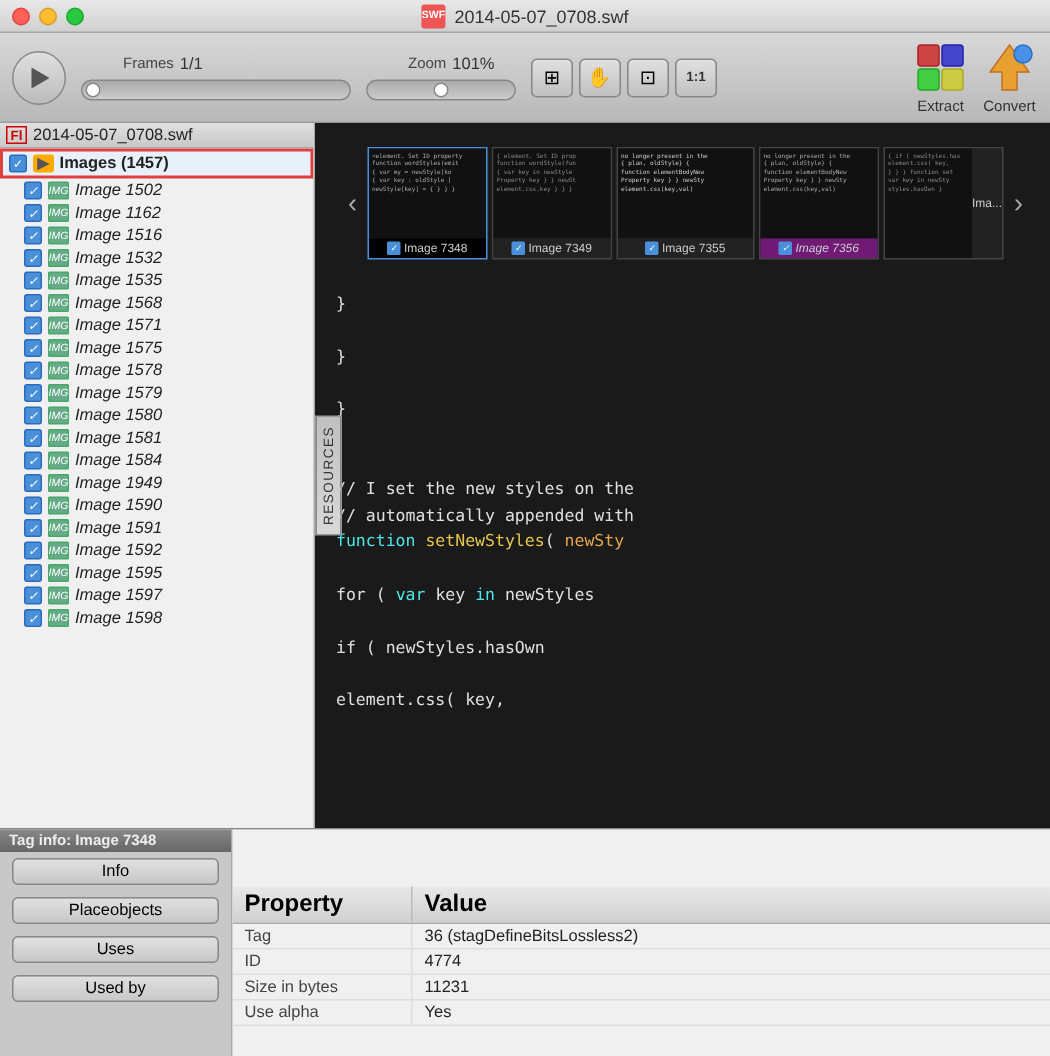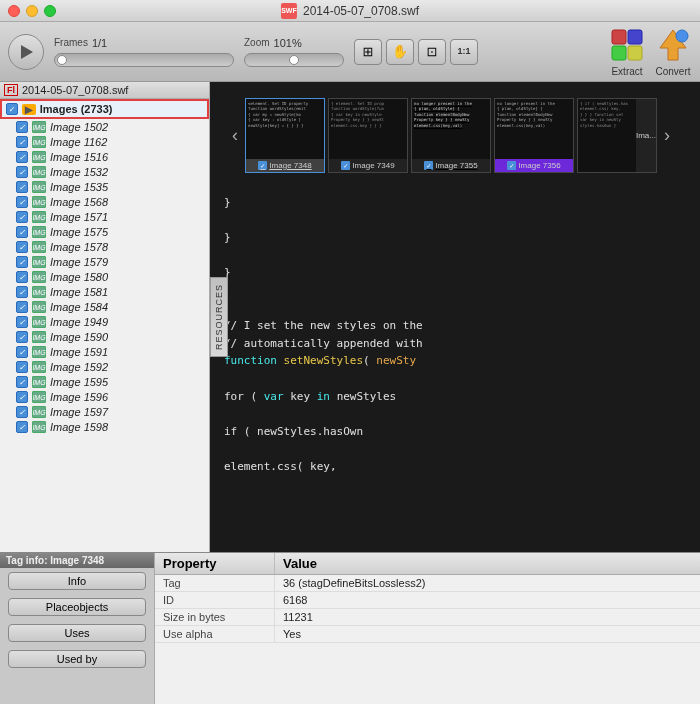--- a/index.html
+++ b/index.html
@@ -40,21 +40,21 @@
     .play-btn {
       width: 36px; height: 36px; border-radius: 50%;
       background: linear-gradient(to bottom, #e0e0e0, #bbb);
       border: 1px solid #888; cursor: pointer;
       display: flex; align-items: center; justify-content: center;
     }
     .play-triangle { width: 0; height: 0; border-top: 7px solid transparent; border-bottom: 7px solid transparent; border-left: 12px solid #555; margin-left: 2px; }
 
     .toolbar-section { display: flex; flex-direction: column; gap: 4px; }
     .toolbar-label { font-size: 10px; color: #444; }
-    .toolbar-row { display: flex; align-items: center; gap: 4px; }
+    .toolbar-row { display: flex; align-items: center; gap: 4px; margin-left: 28px; }
     .frames-slider {
       width: 180px; height: 14px; background: linear-gradient(to bottom, #aaa, #ccc);
       border-radius: 7px; border: 1px solid #888; position: relative;
     }
     .frames-thumb { position: absolute; left: 2px; top: 50%; transform: translateY(-50%); width: 10px; height: 10px; border-radius: 50%; background: white; border: 1px solid #888; }
     .frames-count { font-size: 11px; color: #333; }
     .zoom-slider { width: 100px; height: 14px; background: linear-gradient(to bottom, #aaa, #ccc); border-radius: 7px; border: 1px solid #888; position: relative; }
     .zoom-thumb { position: absolute; left: 50%; top: 50%; transform: translate(-50%, -50%); width: 10px; height: 10px; border-radius: 50%; background: white; border: 1px solid #888; }
     .zoom-val { font-size: 11px; color: #333; }
 
@@ -123,21 +123,21 @@
     .tag-info-btn {
       margin: 4px 8px; padding: 2px 6px; font-size: 11px;
       background: linear-gradient(to bottom, #e0e0e0, #c8c8c8);
       border: 1px solid #888; border-radius: 4px; cursor: pointer;
       text-align: center;
     }
 
     .properties-panel { flex: 1; background: #f0f0f0; overflow: hidden; }
     .prop-header {
       display: flex; background: linear-gradient(to bottom, #e8e8e8, #d0d0d0);
-      border-bottom: 1px solid #aaa; font-size: 13px; font-weight: bold;
+      border-bottom: 1px solid #aaa; font-size: 16px; font-weight: bold; margin-top: 38px;
     }
     .prop-col { padding: 3px 8px; }
     .prop-col-prop { width: 120px; border-right: 1px solid #bbb; }
     .prop-row { display: flex; border-bottom: 1px solid #ddd; font-size: 11px; }
     .prop-cell { padding: 2px 8px; color: #222; }
     .prop-cell-key { width: 120px; border-right: 1px solid #ddd; color: #444; }
 
     
     .statusbar {
       height: 22px; background: linear-gradient(to bottom, #c8c8c8, #b0b0b0);
@@ -234,21 +234,21 @@
   <div class="sidebar">
 
     <div style="display:flex; align-items:center; gap:4px; padding:2px 4px; background:linear-gradient(to bottom,#e0e0e0,#c8c8c8); border-bottom:1px solid #aaa;">
       <span style="font-size:9px;color:#c00;font-weight:bold;border:1px solid #c00;padding:0 2px;">Fl</span>
       <span style="font-size:11px;color:#222;">2014-05-07_0708.swf</span>
     </div>
 
     <div class="sidebar-parent" style="border:2px solid #e04040; background:#e8f0fa;">
       <div class="checkbox checked"></div>
       <span style="font-size:10px;color:#555;background:#fa0;border-radius:2px;padding:0 3px;font-weight:bold;">▶</span>
-      <span style="font-size:11px;font-weight:bold;color:#222;">Images (2733)</span>
+      <span style="font-size:11px;font-weight:bold;color:#222;">Images (1457)</span>
     </div>
 
     <div id="sidebar-items-container">
         <div class="sidebar-item-row">
     <div class="checkbox checked"></div>
     <div class="img-icon">IMG</div>
     <span class="item-label">Image 1502</span>
   </div>
         <div class="sidebar-item-row">
     <div class="checkbox checked"></div>
@@ -327,25 +327,20 @@
   </div>
         <div class="sidebar-item-row">
     <div class="checkbox checked"></div>
     <div class="img-icon">IMG</div>
     <span class="item-label">Image 1592</span>
   </div>
         <div class="sidebar-item-row">
     <div class="checkbox checked"></div>
     <div class="img-icon">IMG</div>
     <span class="item-label">Image 1595</span>
-  </div>
-        <div class="sidebar-item-row">
-    <div class="checkbox checked"></div>
-    <div class="img-icon">IMG</div>
-    <span class="item-label">Image 1596</span>
   </div>
         <div class="sidebar-item-row">
     <div class="checkbox checked"></div>
     <div class="img-icon">IMG</div>
     <span class="item-label">Image 1597</span>
   </div>
         <div class="sidebar-item-row">
     <div class="checkbox checked"></div>
     <div class="img-icon">IMG</div>
     <span class="item-label">Image 1598</span>
@@ -359,60 +354,60 @@
 
     <div style="height:102px; background:#1a1a1a; display:flex; align-items:center; padding:4px 4px 0 18px; gap:3px; flex-shrink:0;">
       <div class="thumb-nav">‹</div>
       <div id="thumbnails-container" style="display:flex; gap:3px;">
           <div style="width: 80px; flex-shrink: 0; display: flex; flex-direction: column; border: 1px solid rgb(74, 144, 217); cursor: pointer;">
     <div style="flex:1; background:#111; padding:2px; min-height:60px; overflow:hidden;">
       <div style="font-family:monospace; font-size:4px; color:#aaa; line-height:1.4;">
         &lt;element. Set ID property<br>function wordStyles(emit<br>{ var my = newStyle[ko<br>{ var key : oldStyle ]<br>newStyle[key] = { } } }
       </div>
     </div>
-    <div style="font-size:8px; color:#ccc; text-align:center; padding:2px 0; background:#404040; display:flex; align-items:flex-start; gap:2px; justify-content:center;text-decoration:underline;">
+    <div style="font-size:8px; color:#ccc; text-align:center; padding:2px 0; background:#000000; display:flex; align-items:flex-start; gap:2px; justify-content:center;">
       <div style="width:9px;height:9px;background:#4a90d9;border-radius:1px;display:flex;align-items:center;justify-content:center;">
                 <span style="color:white;font-size:6px;">✓</span>
               </div>
       Image 7348
     </div>
   </div>
           <div style="width: 80px; flex-shrink: 0; display: flex; flex-direction: column; border: 1px solid rgb(68, 68, 68); cursor: pointer;">
     <div style="flex:1; background:#111; padding:2px; min-height:60px; overflow:hidden;">
       <div style="font-family:monospace; font-size:4px; color:#888; line-height:1.4;">
         { element. Set ID prop<br>function wordStyle(fun<br>{ var key in newStyle<br>Property key } } newSt<br>element.css.key } } }
       </div>
     </div>
     <div style="font-size:8px; color:#ccc; text-align:center; padding:2px 0; background:#222; display:flex; align-items:center; gap:2px; justify-content:center;">
       <div style="width:9px;height:9px;background:#4a90d9;border-radius:1px;display:flex;align-items:center;justify-content:center;">
                 <span style="color:white;font-size:6px;">✓</span>
               </div>
       Image 7349
     </div>
   </div>
-          <div style="width: 80px; flex-shrink: 0; display: flex; flex-direction: column; border: 1px solid rgb(68, 68, 68); cursor: pointer; text-decoration: underline;">
+          <div style="width: 92px; flex-shrink: 0; display: flex; flex-direction: column; border: 1px solid rgb(68, 68, 68); cursor: pointer;">
     <div style="flex:1; background:#111; padding:2px; min-height:60px; overflow:hidden;">
       <div style="font-family:monospace; font-size:4px; color:#ccc; line-height:1.4;">
         no longer present in the<br>{ plan, oldStyle} {<br>function elementBodyNew<br>Property key } } newSty<br>element.css(key,val)
       </div>
     </div>
     <div style="font-size:8px; color:#ccc; text-align:center; padding:2px 0; background:#222; display:flex; align-items:center; gap:2px; justify-content:center;">
       <div style="width:9px;height:9px;background:#4a90d9;border-radius:1px;display:flex;align-items:center;justify-content:center;">
                 <span style="color:white;font-size:6px;">✓</span>
               </div>
       Image 7355
     </div>
   </div>
           <div style="width: 80px; flex-shrink: 0; display: flex; flex-direction: column; border: 1px solid rgb(68, 68, 68); cursor: pointer;">
     <div style="flex:1; background:#111; padding:2px; min-height:60px; overflow:hidden;">
       <div style="font-family:monospace; font-size:4px; color:#aaa; line-height:1.4;">
         no longer present in the<br>{ plan, oldStyle} {<br>function elementBodyNew<br>Property key } } newSty<br>element.css(key,val)
       </div>
     </div>
-    <div style="font-size:8px; color:#ccc; text-align:center; padding:2px 0; background:#6d28d9; display:flex; align-items:center; gap:2px; justify-content:center;">
+    <div style="font-size:8px; color:#ccc; text-align:center; padding:2px 0; background:#701a75; display:flex; align-items:center; gap:2px; justify-content:center;font-style:italic;">
       <div style="width:9px;height:9px;background:#4a90d9;border-radius:1px;display:flex;align-items:center;justify-content:center;">
                 <span style="color:white;font-size:6px;">✓</span>
               </div>
       Image 7356
     </div>
   </div>
           <div style="width: 80px; flex-shrink: 0; display: flex; flex-direction: row; border: 1px solid rgb(68, 68, 68); cursor: pointer;">
     <div style="flex:1; background:#111; padding:2px; min-height:60px; overflow:hidden;">
       <div style="font-family:monospace; font-size:4px; color:#888; line-height:1.4;">
         { if ( newStyles.has<br>element.css( key,<br>} } } function set<br>var key in newSty<br>styles.hasOwn }
@@ -463,21 +458,21 @@
       <div class="prop-col prop-col-prop">Property</div>
       <div class="prop-col">Value</div>
     </div>
     <div id="properties-rows">
         <div class="prop-row">
     <div class="prop-cell prop-cell-key">Tag</div>
     <div class="prop-cell">36 (stagDefineBitsLossless2)</div>
   </div>
         <div class="prop-row">
     <div class="prop-cell prop-cell-key">ID</div>
-    <div class="prop-cell">6168</div>
+    <div class="prop-cell">4774</div>
   </div>
         <div class="prop-row">
     <div class="prop-cell prop-cell-key">Size in bytes</div>
     <div class="prop-cell">11231</div>
   </div>
         <div class="prop-row">
     <div class="prop-cell prop-cell-key">Use alpha</div>
     <div class="prop-cell">Yes</div>
   </div>
       </div>

